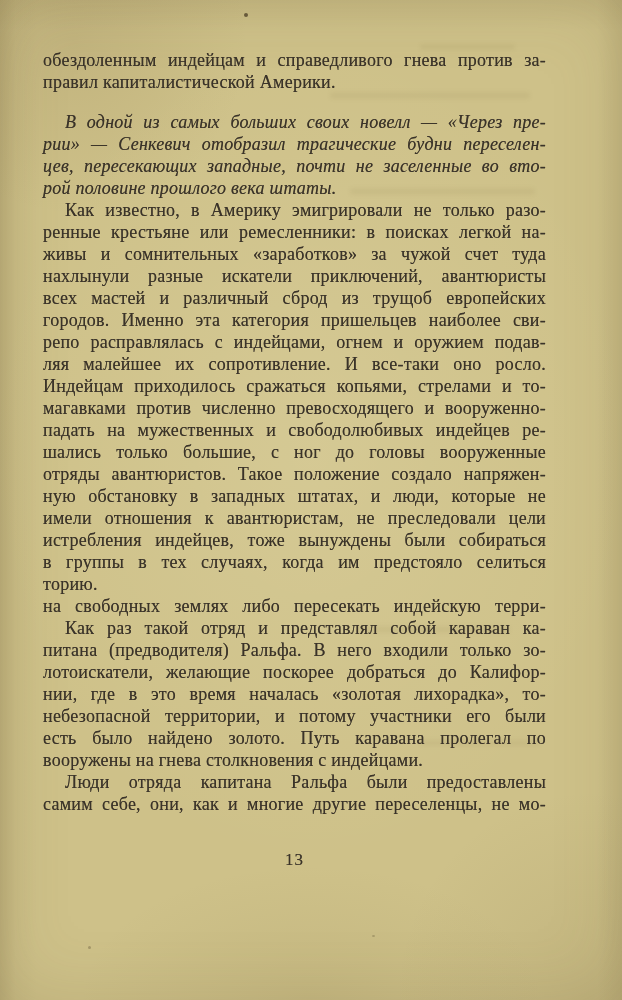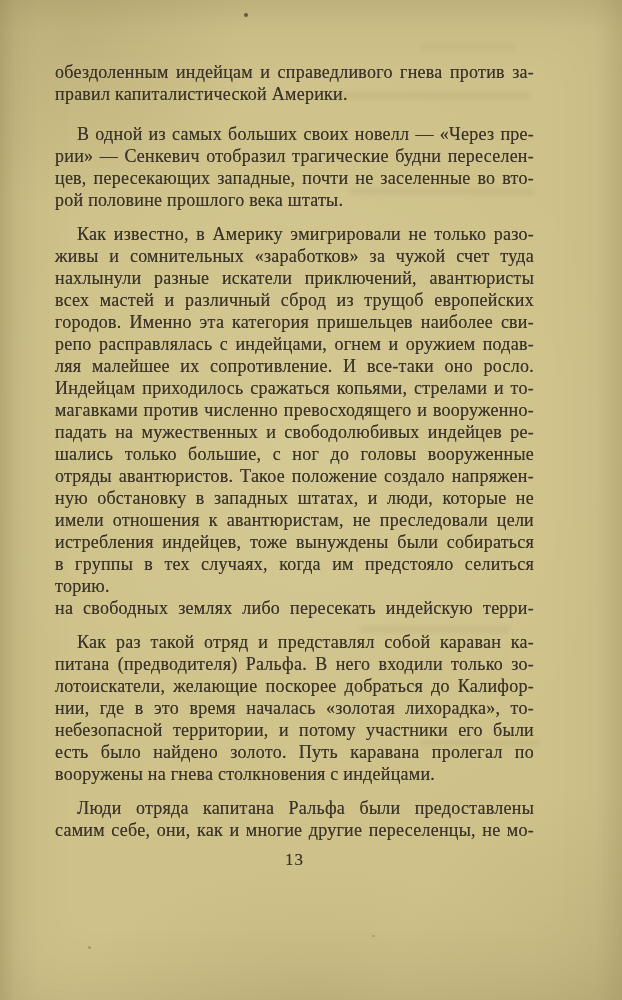--- a/index.html
+++ b/index.html
@@ -30,22 +30,22 @@
   }
   .text-block{
     position:absolute;
     left:43px; top:49px; width:503px;
     color:var(--ink);
     font-size:18px;
     line-height:22px;
     letter-spacing:0.25px;
     text-shadow:0 0 0.6px rgba(58,51,41,0.65);
   }
-  .paragraph{margin:12px;}
-  .paragraph.gap-before{margin-top:18px;}
+  .paragraph{margin:0;}
+  .paragraph.gap-before{margin-top:18px;font-style:italic;}
   .text-line{
     text-align:justify;
     text-align-last:justify;
     white-space:normal;
   }
   .text-line.indent{padding-left:22px;}
   .text-line.last{text-align-last:left;}
   .page-number{
     position:absolute;
     left:43px; top:850px; width:503px;
@@ -95,20 +95,21 @@
         <div class="text-line last">правил капиталистической Америки.</div>
       </div>
       <div class="paragraph gap-before">
         <div class="text-line indent">В одной из самых больших своих новелл — «Через пре-</div>
         <div class="text-line">рии» — Сенкевич отобразил трагические будни переселен-</div>
         <div class="text-line">цев, пересекающих западные, почти не заселенные во вто-</div>
         <div class="text-line last">рой половине прошлого века штаты.</div>
       </div>
       <div class="paragraph">
         <div class="text-line indent">Как известно, в Америку эмигрировали не только разо-</div>
+        <div class="text-line">ренные крестьяне или ремесленники: в поисках легкой на-</div>
         <div class="text-line">живы и сомнительных «заработков» за чужой счет туда</div>
         <div class="text-line">нахлынули разные искатели приключений, авантюристы</div>
         <div class="text-line">всех мастей и различный сброд из трущоб европейских</div>
         <div class="text-line">городов. Именно эта категория пришельцев наиболее сви-</div>
         <div class="text-line">репо расправлялась с индейцами, огнем и оружием подав-</div>
         <div class="text-line">ляя малейшее их сопротивление. И все-таки оно росло.</div>
         <div class="text-line">Индейцам приходилось сражаться копьями, стрелами и то-</div>
         <div class="text-line">магавками против численно превосходящего и вооруженно-</div>
         <div class="text-line">падать на мужественных и свободолюбивых индейцев ре-</div>
         <div class="text-line">шались только большие, с ног до головы вооруженные</div>

